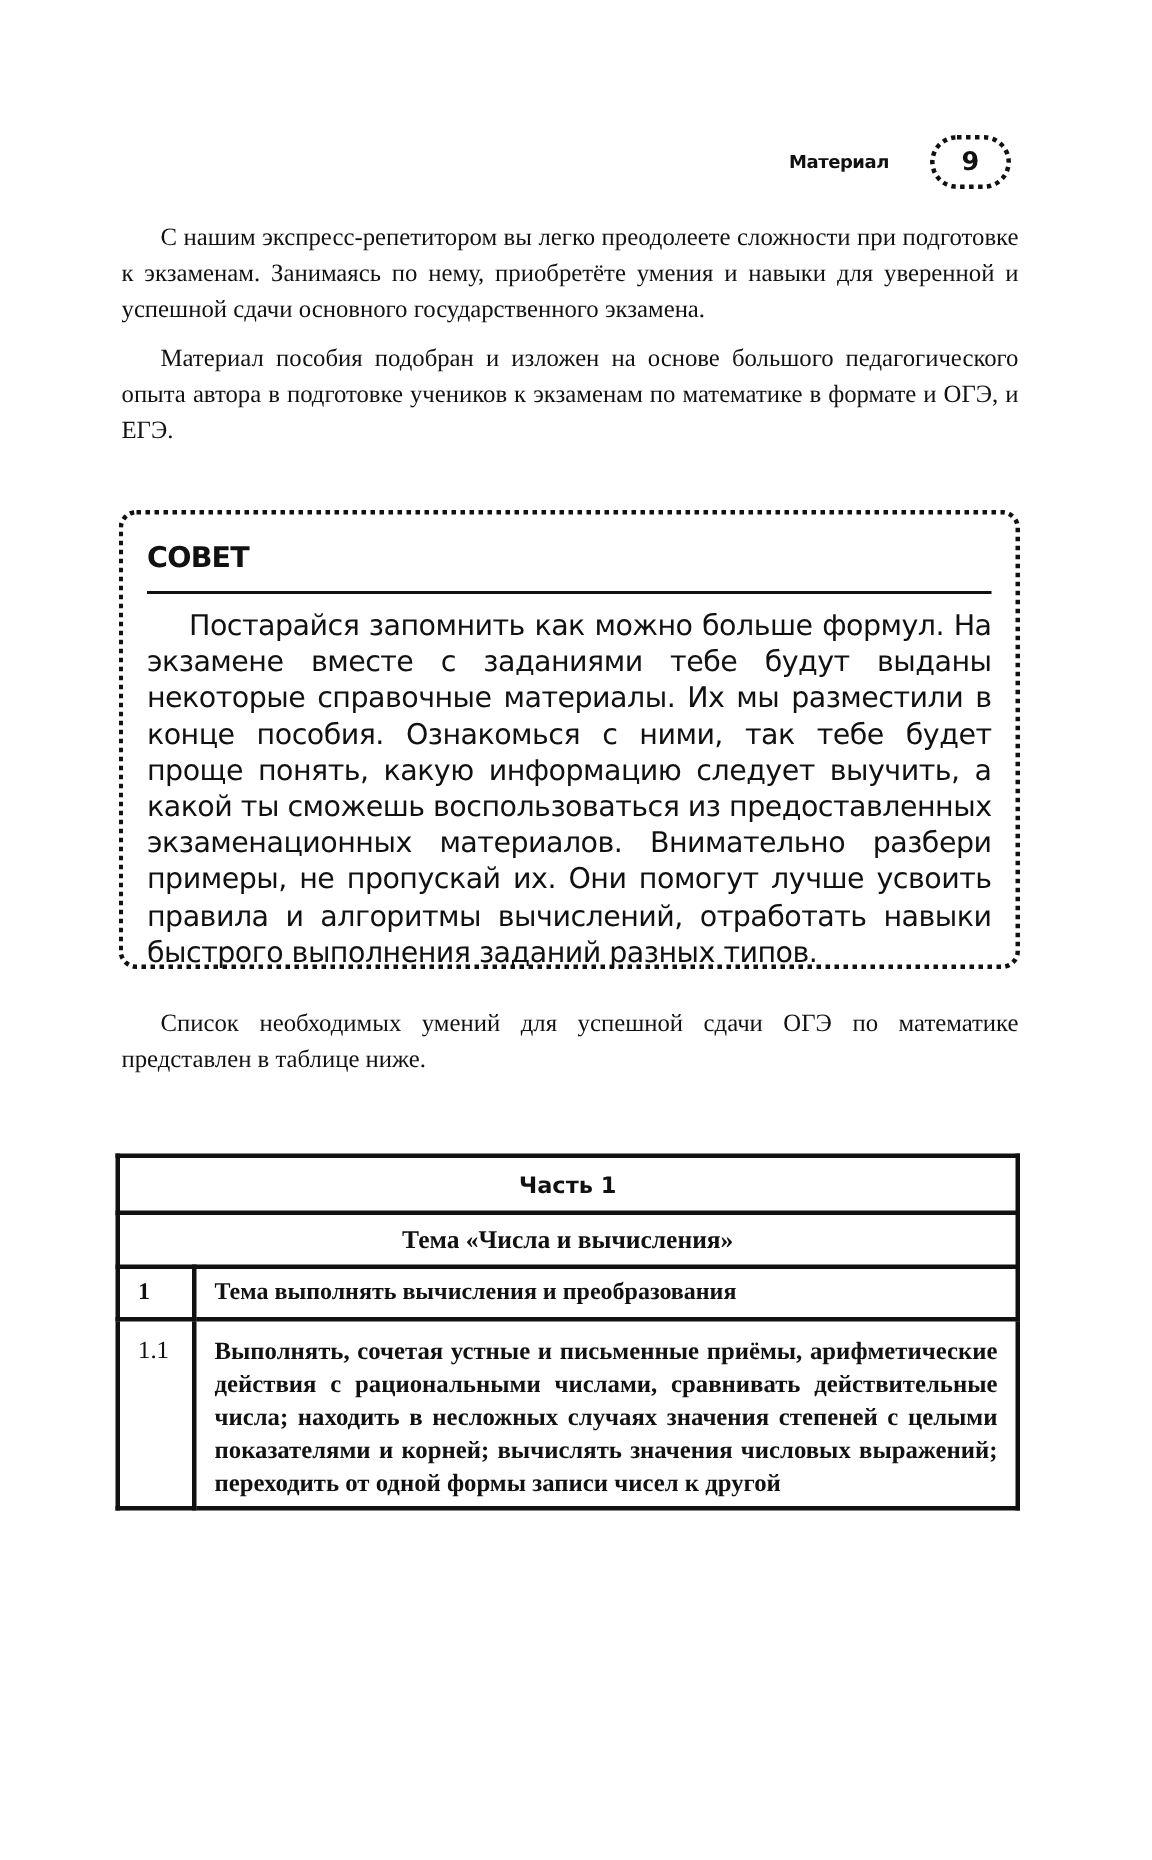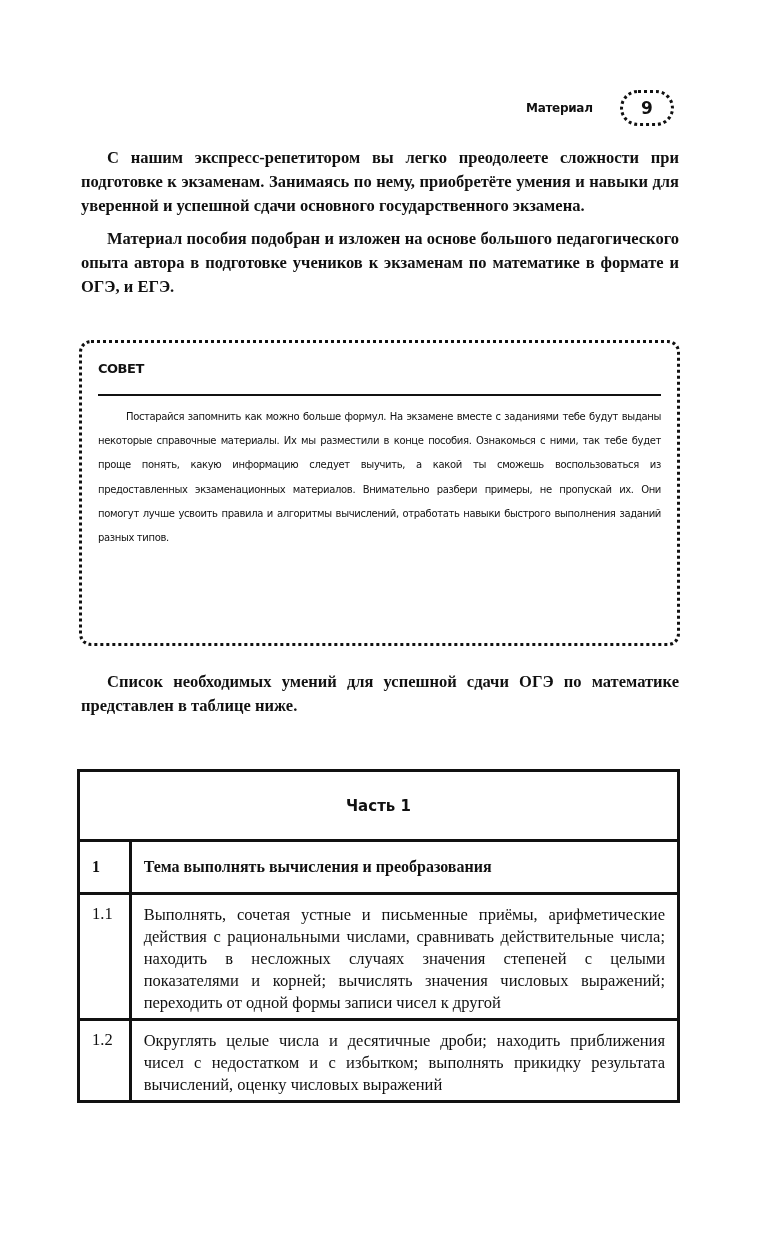--- a/index.html
+++ b/index.html
@@ -47,21 +47,21 @@
     font-weight: bold;
     font-size: 17px;
   }
 
   
   .para {
     position: absolute;
     left: 81px;
     width: 598px;
     font-family: "Liberation Serif", "DejaVu Serif", serif;
-    font-weight: bold;
+    font-weight: normal;
     font-size: 16.5px;
     line-height: 24px;
     text-align: justify;
     text-indent: 26px;
     margin: 0;
   }
   #para1 { top: 146px; }
   #para2 { top: 227px; }
   #para3 { top: 670px; }
 
@@ -75,57 +75,57 @@
     border: 3px dotted #111;
     border-radius: 12px;
     box-sizing: border-box;
   }
   .advice-title {
     position: absolute;
     left: 16px;
     top: 18px;
     font-family: "DejaVu Sans", sans-serif;
     font-weight: bold;
-    font-size: 13px;
+    font-size: 19px;
     letter-spacing: -0.5px;
   }
   .advice-rule {
     position: absolute;
     left: 16px;
     top: 51px;
     width: 563px;
     height: 2px;
     background: #111;
   }
   .advice-text {
     position: absolute;
     left: 16px;
     top: 62px;
     width: 563px;
     margin: 0;
     font-family: "DejaVu Sans", "Liberation Sans", sans-serif;
-    font-size: 10px;
+    font-size: 19px;
     line-height: 24.2px;
     text-align: justify;
     text-indent: 28px;
     letter-spacing: -0.35px;
   }
 
   
   .skills-table {
     position: absolute;
     left: 77px;
     top: 769px;
     width: 603px;
     border-collapse: collapse;
     font-family: "Liberation Serif", "DejaVu Serif", serif;
   }
   .skills-table td {
     border: 3px solid #111;
-    padding: 16px;
+    padding: 0;
     vertical-align: top;
   }
   .row-part td {
     height: 35px;
     text-align: center;
     vertical-align: middle;
     font-family: "DejaVu Sans", sans-serif;
     font-weight: bold;
     font-size: 15px;
   }
@@ -144,21 +144,21 @@
   }
   .num-cell {
     width: 51px;
     padding-left: 12px !important;
     font-weight: normal;
     font-size: 16.5px;
     box-sizing: border-box;
   }
   .text-cell {
     padding: 0 12px 0 12px !important;
-    font-weight: normal;
+    font-weight: bold;
     font-size: 16.5px;
     line-height: 22px;
     text-align: justify;
   }
   .row-sub td {
     padding-top: 9px !important;
     padding-bottom: 4px !important;
   }
 </style>
 </head>
@@ -180,26 +180,25 @@
   <p class="advice-text">Постарайся запомнить как можно больше формул. На экзамене вместе с заданиями тебе будут выданы некоторые справочные материалы. Их мы разместили в конце пособия. Ознакомься с ними, так тебе будет проще понять, какую информацию следует выучить, а какой ты сможешь воспользоваться из предоставленных экзаменационных материалов. Внимательно разбери примеры, не пропускай их. Они помогут лучше усвоить правила и алгоритмы вычислений, отработать навыки быстрого выполнения заданий разных типов.</p>
 </div>
 
 <p class="para" id="para3">Список необходимых умений для успешной сдачи ОГЭ по математике представлен в таблице ниже.</p>
 
 <table class="skills-table">
   <tbody>
       <tr class="row-part">
     <td colspan="2">Часть 1</td>
   </tr>
+  <tr class="row-topic">
+    <td colspan="2">Тема «Числа и вычисления»</td>
+  </tr>
   <tr class="row-skill">
     <td class="num-cell">1</td>
     <td class="text-cell">Тема выполнять вычисления и преобразования</td>
   </tr>
   <tr class="row-sub">
     <td class="num-cell">1.1</td>
     <td class="text-cell">Выполнять, сочетая устные и письменные приёмы, арифметические действия с рациональными числами, сравнивать действительные числа; находить в несложных случаях значения степеней с целыми показателями и корней; вычислять значения числовых выражений; переходить от одной формы записи чисел к другой</td>
   </tr>
-  <tr class="row-sub">
-    <td class="num-cell">1.2</td>
-    <td class="text-cell">Округлять целые числа и десятичные дроби; находить приближения чисел с недостатком и с избытком; выполнять прикидку результата вычислений, оценку числовых выражений</td>
-  </tr>
 </tbody>
   </table>
 
 </body></html>

